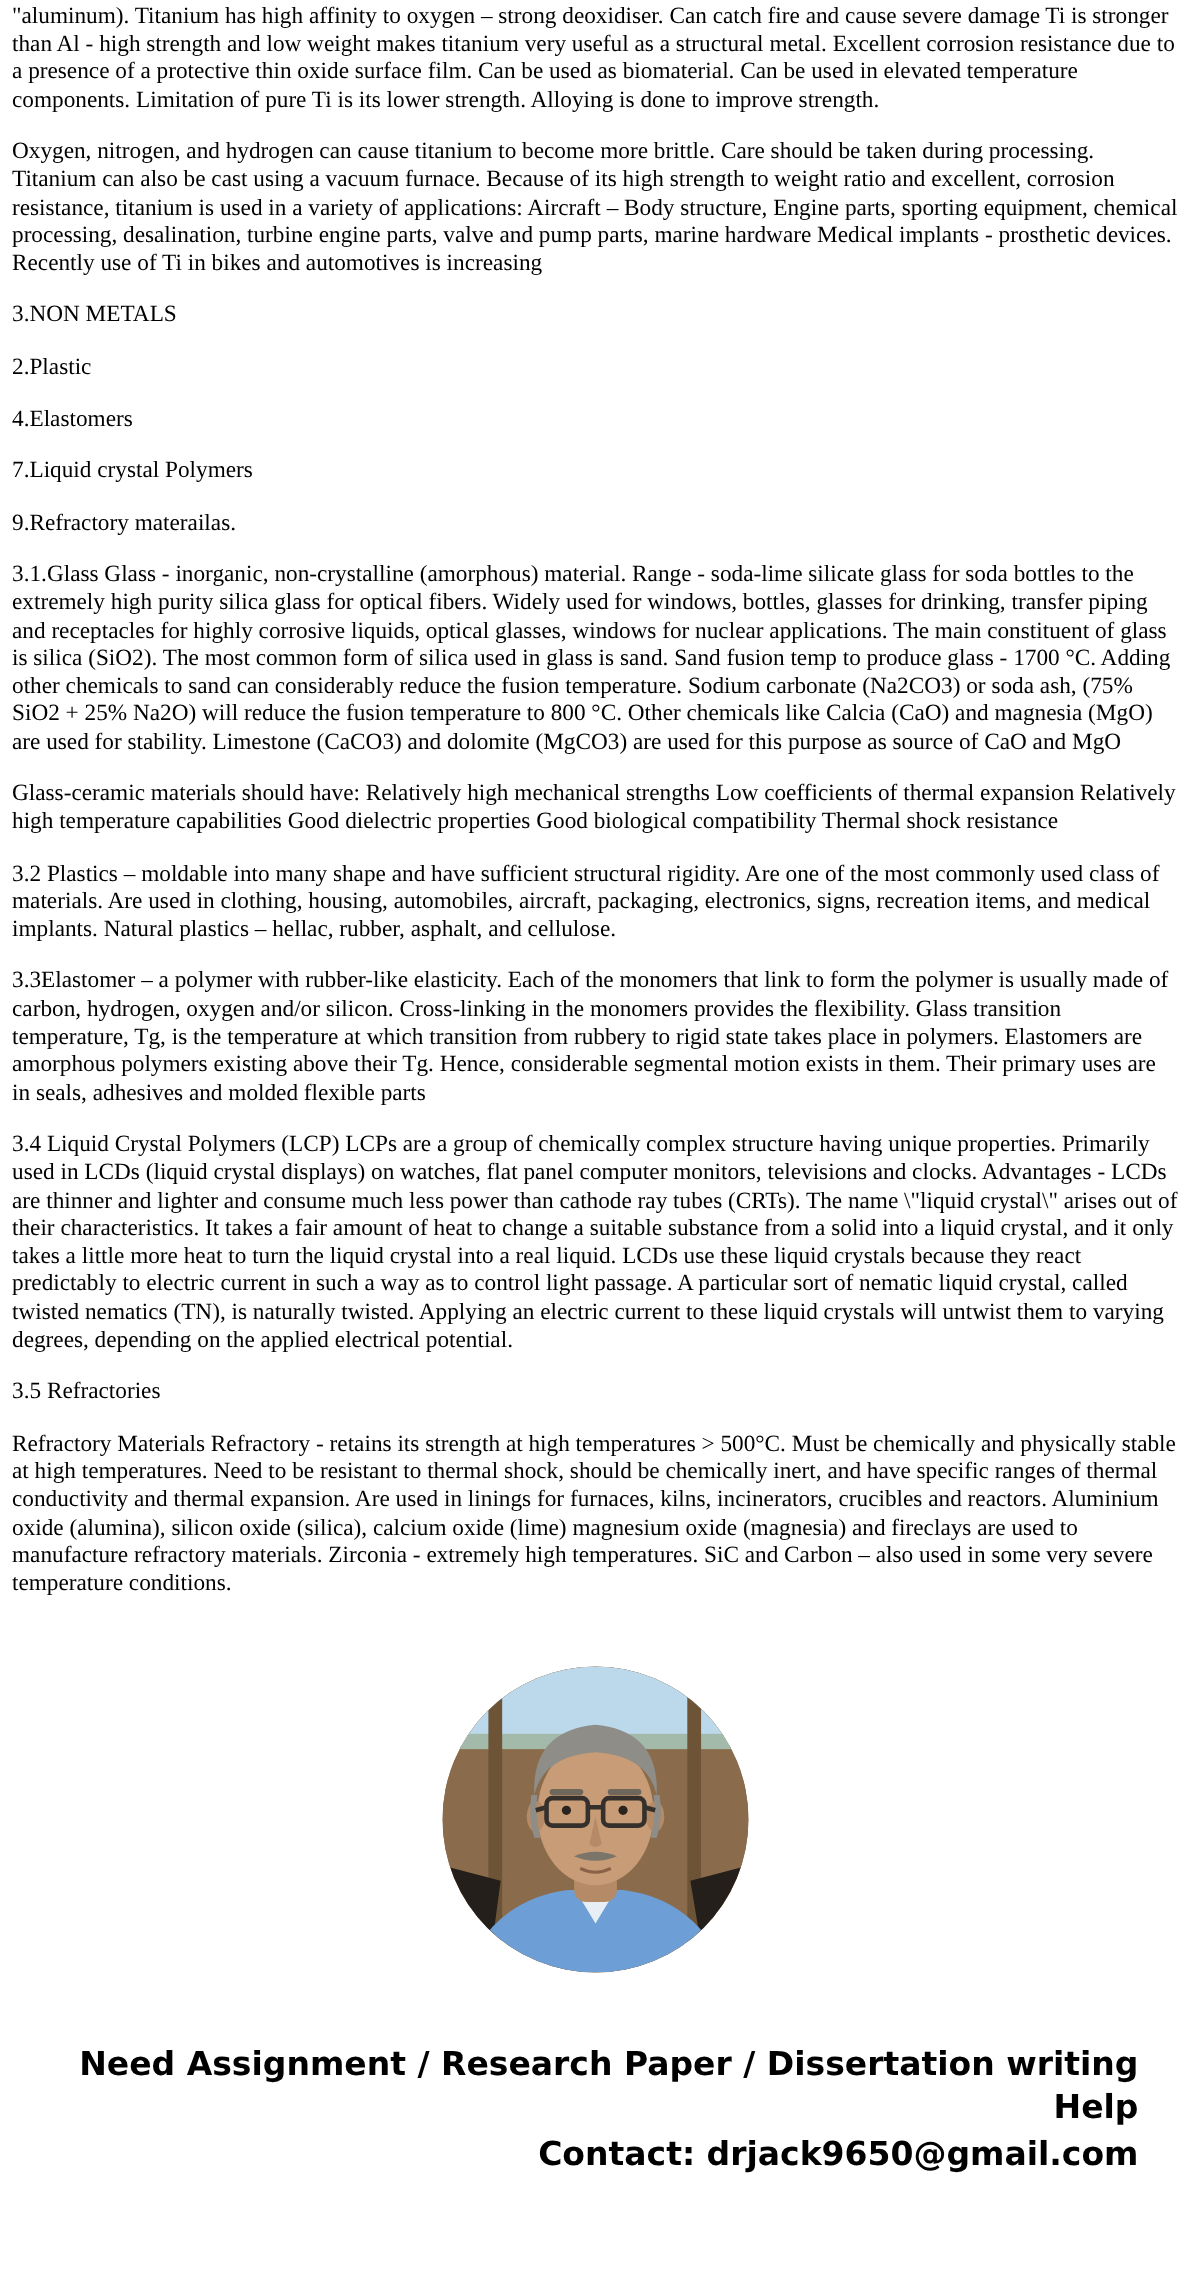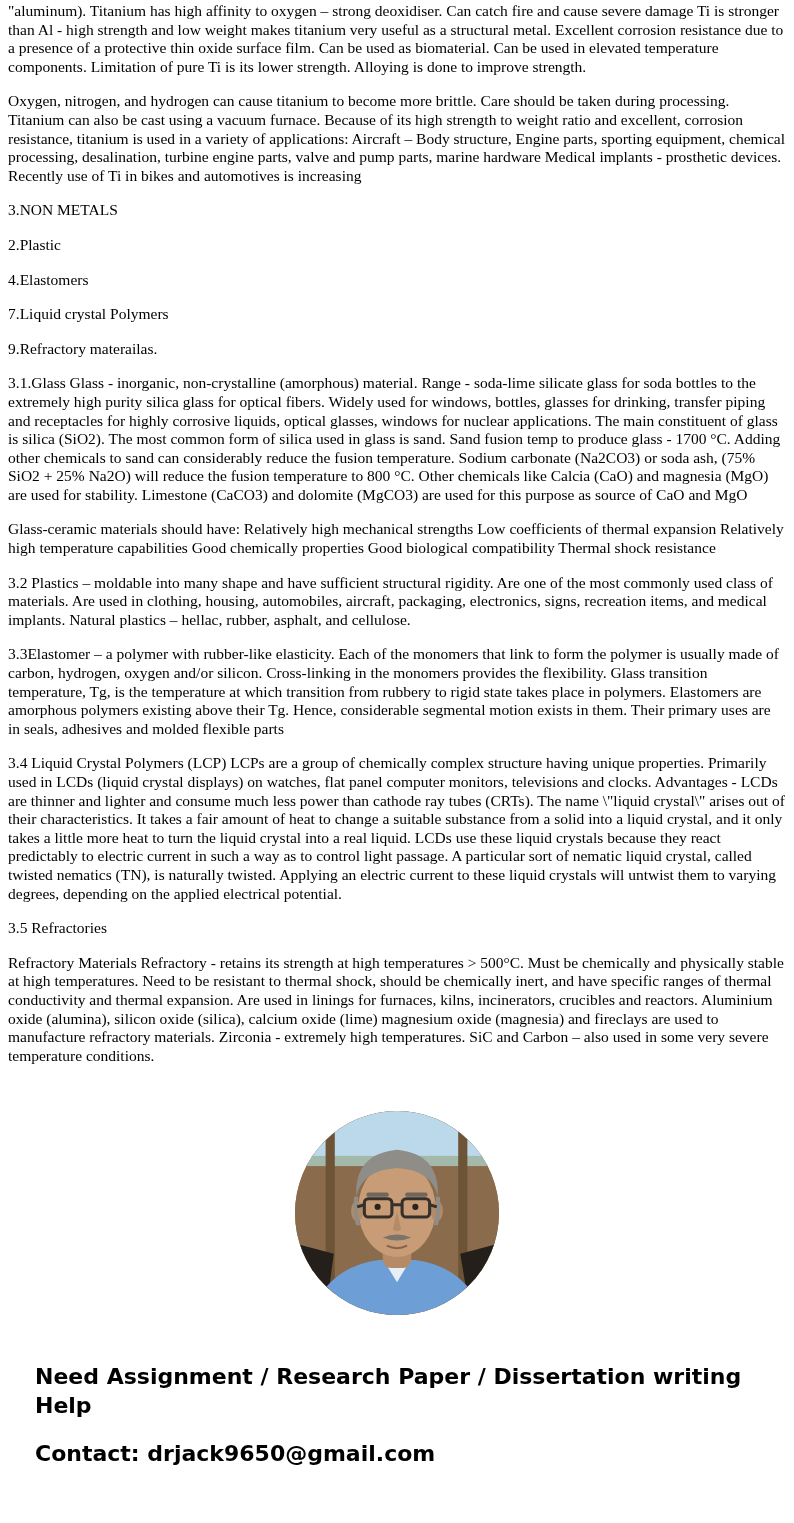--- a/index.html
+++ b/index.html
@@ -29,45 +29,45 @@
     border-radius: 50%;
     overflow: hidden;
     background: #8a6c4c;
   }
   .avatar svg { display: block; width: 204px; height: 204px; }
   .footer {
     font-family: "DejaVu Sans", "Liberation Sans", sans-serif;
     font-weight: bold;
     font-size: 22px;
     line-height: 1.3;
-    text-align: left;
+    text-align: right;
     margin: 48px auto 0 auto;
     max-width: 724px;
     color: #000000;
   }
   .footer .contact {
-    margin-top: 19px;
+    margin-top: 2px;
   }
 </style>
 </head>
 <body>
 
 <div class="page">
 
   <p class="first">"aluminum). Titanium has high affinity to oxygen – strong deoxidiser. Can catch fire and cause severe damage Ti is stronger than Al - high strength and low weight makes titanium very useful as a structural metal. Excellent corrosion resistance due to a presence of a protective thin oxide surface film. Can be used as biomaterial. Can be used in elevated temperature components. Limitation of pure Ti is its lower strength. Alloying is done to improve strength.</p>
   <p>Oxygen, nitrogen, and hydrogen can cause titanium to become more brittle. Care should be taken during processing. Titanium can also be cast using a vacuum furnace. Because of its high strength to weight ratio and excellent, corrosion resistance, titanium is used in a variety of applications: Aircraft – Body structure, Engine parts, sporting equipment, chemical processing, desalination, turbine engine parts, valve and pump parts, marine hardware Medical implants - prosthetic devices. Recently use of Ti in bikes and automotives is increasing</p>
 
   <p>3.NON METALS</p>
   <p>2.Plastic</p>
   <p>4.Elastomers</p>
   <p>7.Liquid crystal Polymers</p>
   <p>9.Refractory materailas.</p>
 
   <p>3.1.Glass Glass - inorganic, non-crystalline (amorphous) material. Range - soda-lime silicate glass for soda bottles to the extremely high purity silica glass for optical fibers. Widely used for windows, bottles, glasses for drinking, transfer piping and receptacles for highly corrosive liquids, optical glasses, windows for nuclear applications. The main constituent of glass is silica (SiO2). The most common form of silica used in glass is sand. Sand fusion temp to produce glass - 1700 °C. Adding other chemicals to sand can considerably reduce the fusion temperature. Sodium carbonate (Na2CO3) or soda ash, (75% SiO2 + 25% Na2O) will reduce the fusion temperature to 800 °C. Other chemicals like Calcia (CaO) and magnesia (MgO) are used for stability. Limestone (CaCO3) and dolomite (MgCO3) are used for this purpose as source of CaO and MgO</p>
-  <p>Glass-ceramic materials should have: Relatively high mechanical strengths Low coefficients of thermal expansion Relatively high temperature capabilities Good chemically properties Good biological compatibility Thermal shock resistance</p>
+  <p>Glass-ceramic materials should have: Relatively high mechanical strengths Low coefficients of thermal expansion Relatively high temperature capabilities Good dielectric properties Good biological compatibility Thermal shock resistance</p>
   <p>3.2 Plastics – moldable into many shape and have sufficient structural rigidity. Are one of the most commonly used class of materials. Are used in clothing, housing, automobiles, aircraft, packaging, electronics, signs, recreation items, and medical implants. Natural plastics – hellac, rubber, asphalt, and cellulose.</p>
   <p>3.3Elastomer – a polymer with rubber-like elasticity. Each of the monomers that link to form the polymer is usually made of carbon, hydrogen, oxygen and/or silicon. Cross-linking in the monomers provides the flexibility. Glass transition temperature, Tg, is the temperature at which transition from rubbery to rigid state takes place in polymers. Elastomers are amorphous polymers existing above their Tg. Hence, considerable segmental motion exists in them. Their primary uses are in seals, adhesives and molded flexible parts</p>
   <p>3.4 Liquid Crystal Polymers (LCP) LCPs are a group of chemically complex structure having unique properties. Primarily used in LCDs (liquid crystal displays) on watches, flat panel computer monitors, televisions and clocks. Advantages - LCDs are thinner and lighter and consume much less power than cathode ray tubes (CRTs). The name \"liquid crystal\" arises out of their characteristics. It takes a fair amount of heat to change a suitable substance from a solid into a liquid crystal, and it only takes a little more heat to turn the liquid crystal into a real liquid. LCDs use these liquid crystals because they react predictably to electric current in such a way as to control light passage. A particular sort of nematic liquid crystal, called twisted nematics (TN), is naturally twisted. Applying an electric current to these liquid crystals will untwist them to varying degrees, depending on the applied electrical potential.</p>
   <p>3.5 Refractories</p>
   <p>Refractory Materials Refractory - retains its strength at high temperatures &gt; 500°C. Must be chemically and physically stable at high temperatures. Need to be resistant to thermal shock, should be chemically inert, and have specific ranges of thermal conductivity and thermal expansion. Are used in linings for furnaces, kilns, incinerators, crucibles and reactors. Aluminium oxide (alumina), silicon oxide (silica), calcium oxide (lime) magnesium oxide (magnesia) and fireclays are used to manufacture refractory materials. Zirconia - extremely high temperatures. SiC and Carbon – also used in some very severe temperature conditions.</p>
 
   <div class="avatar-wrap">
     <div class="avatar">
       <svg viewBox="0 0 200 200" xmlns="http://www.w3.org/2000/svg">
 

